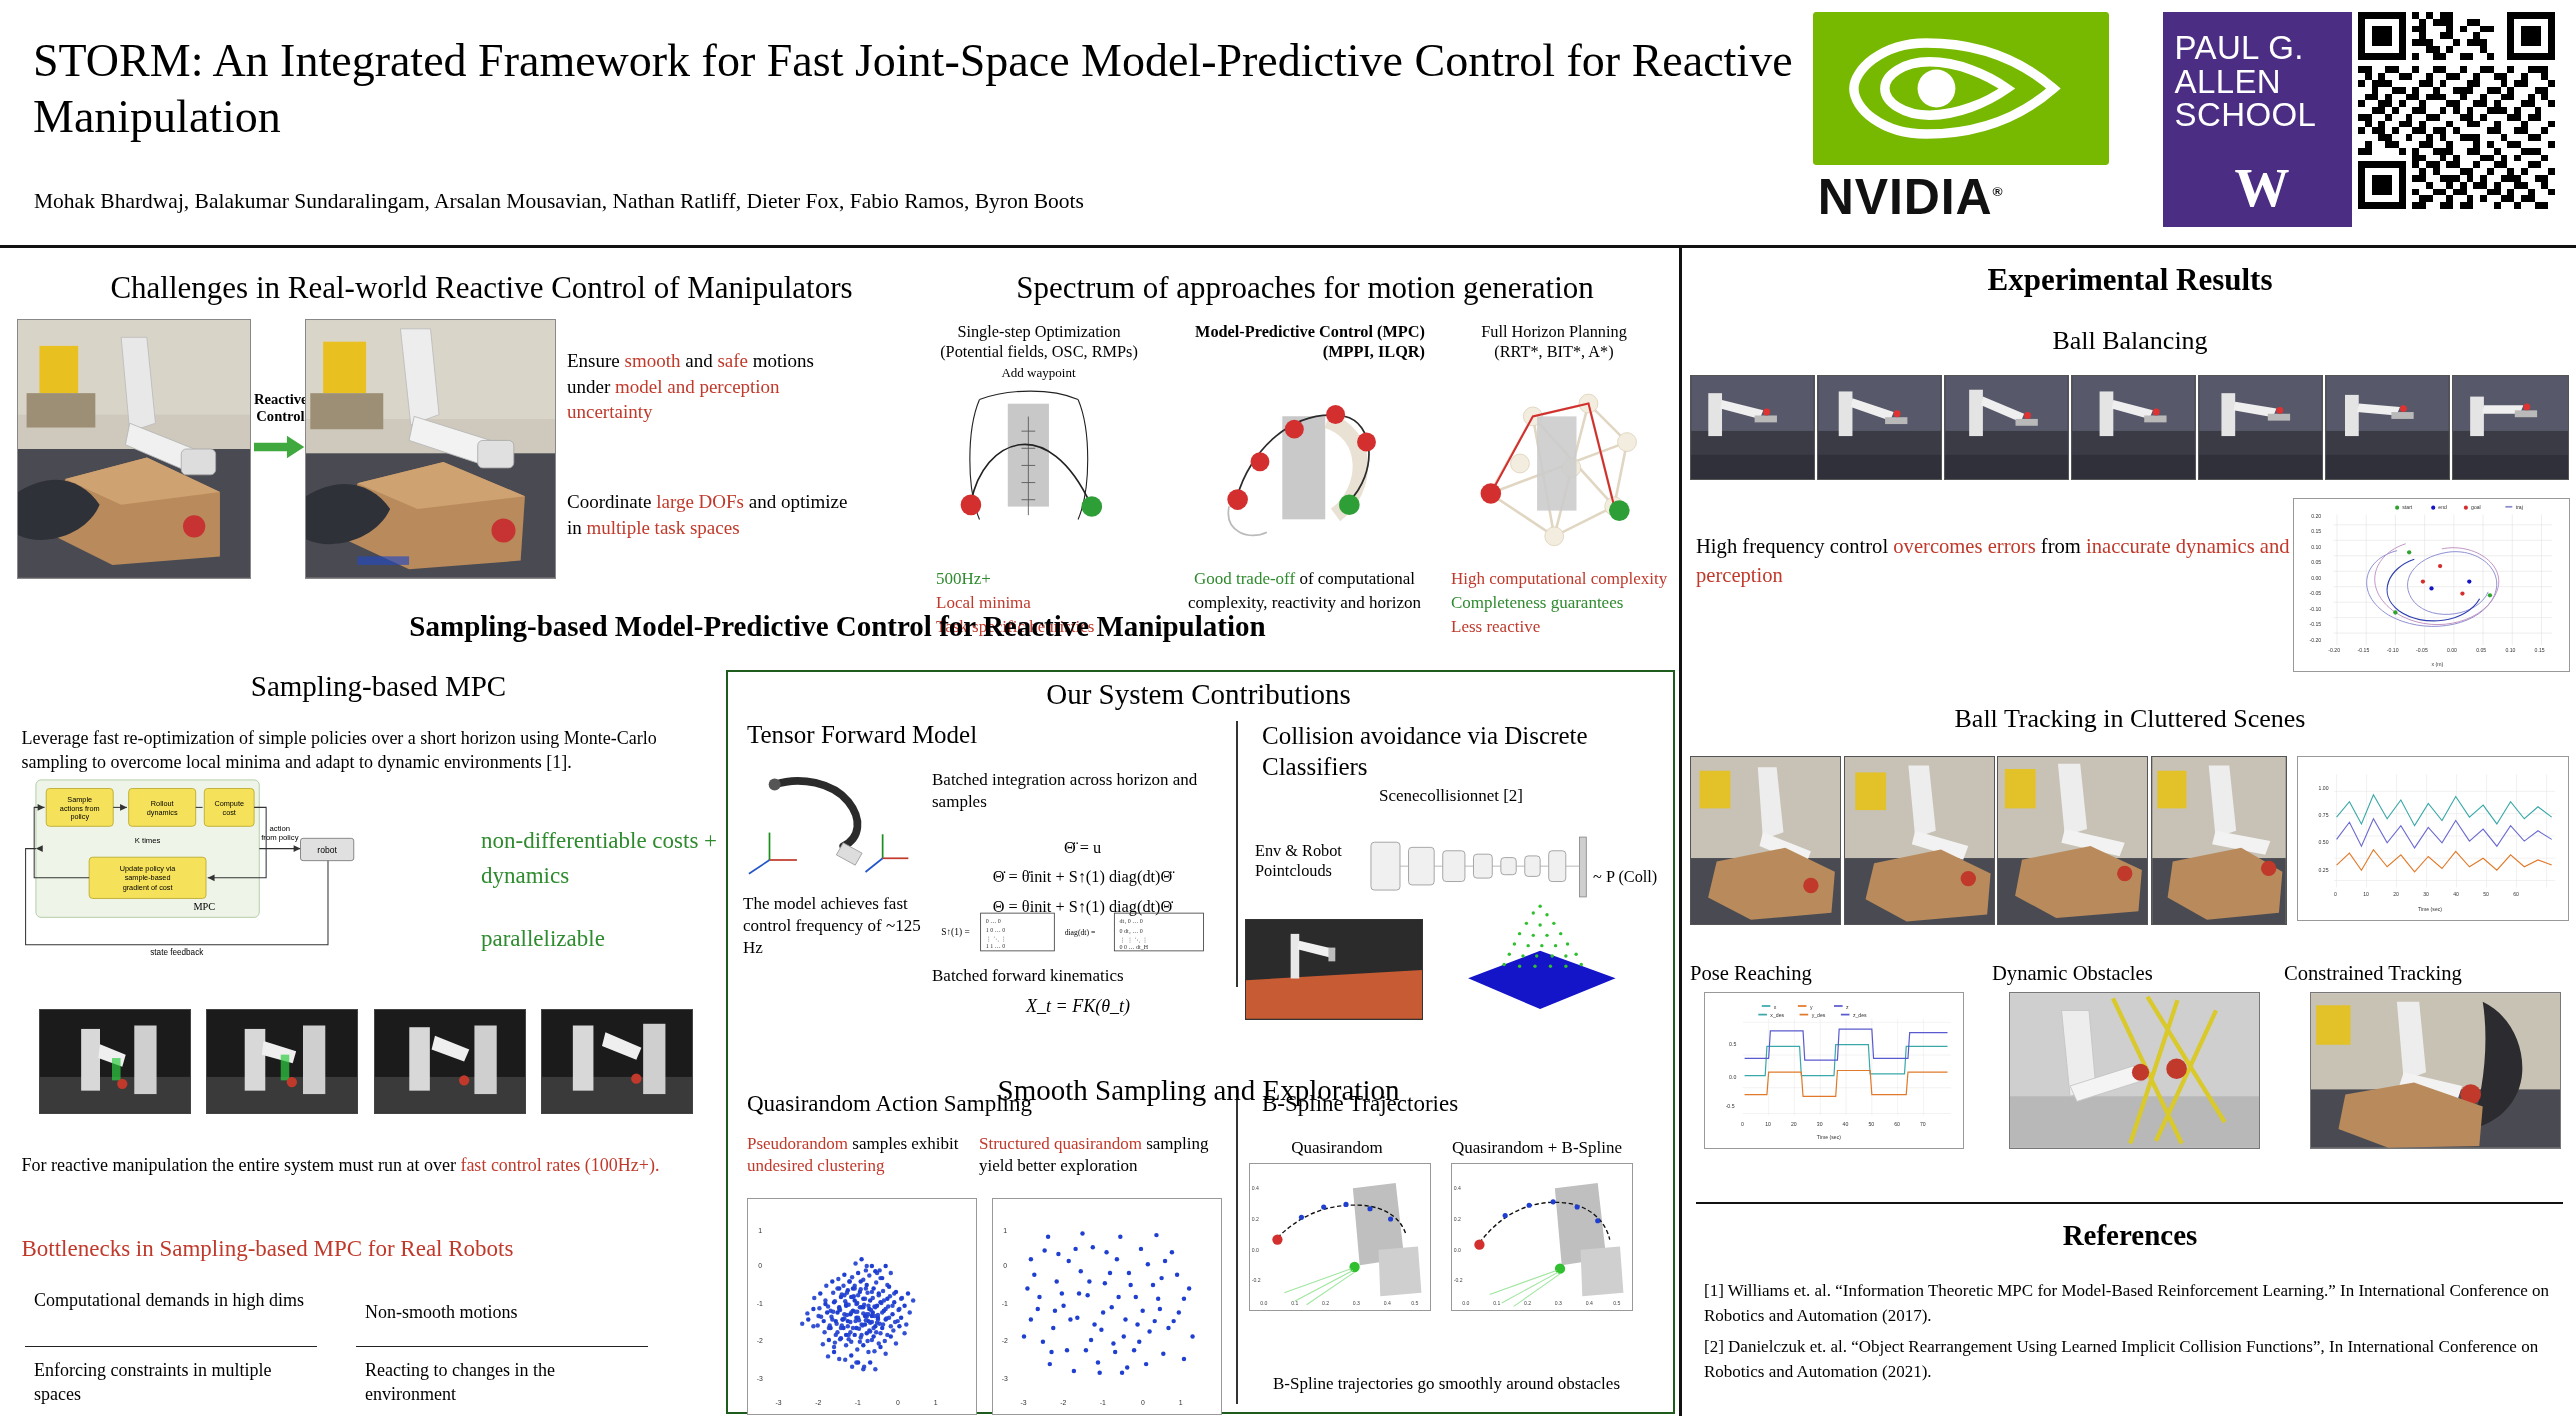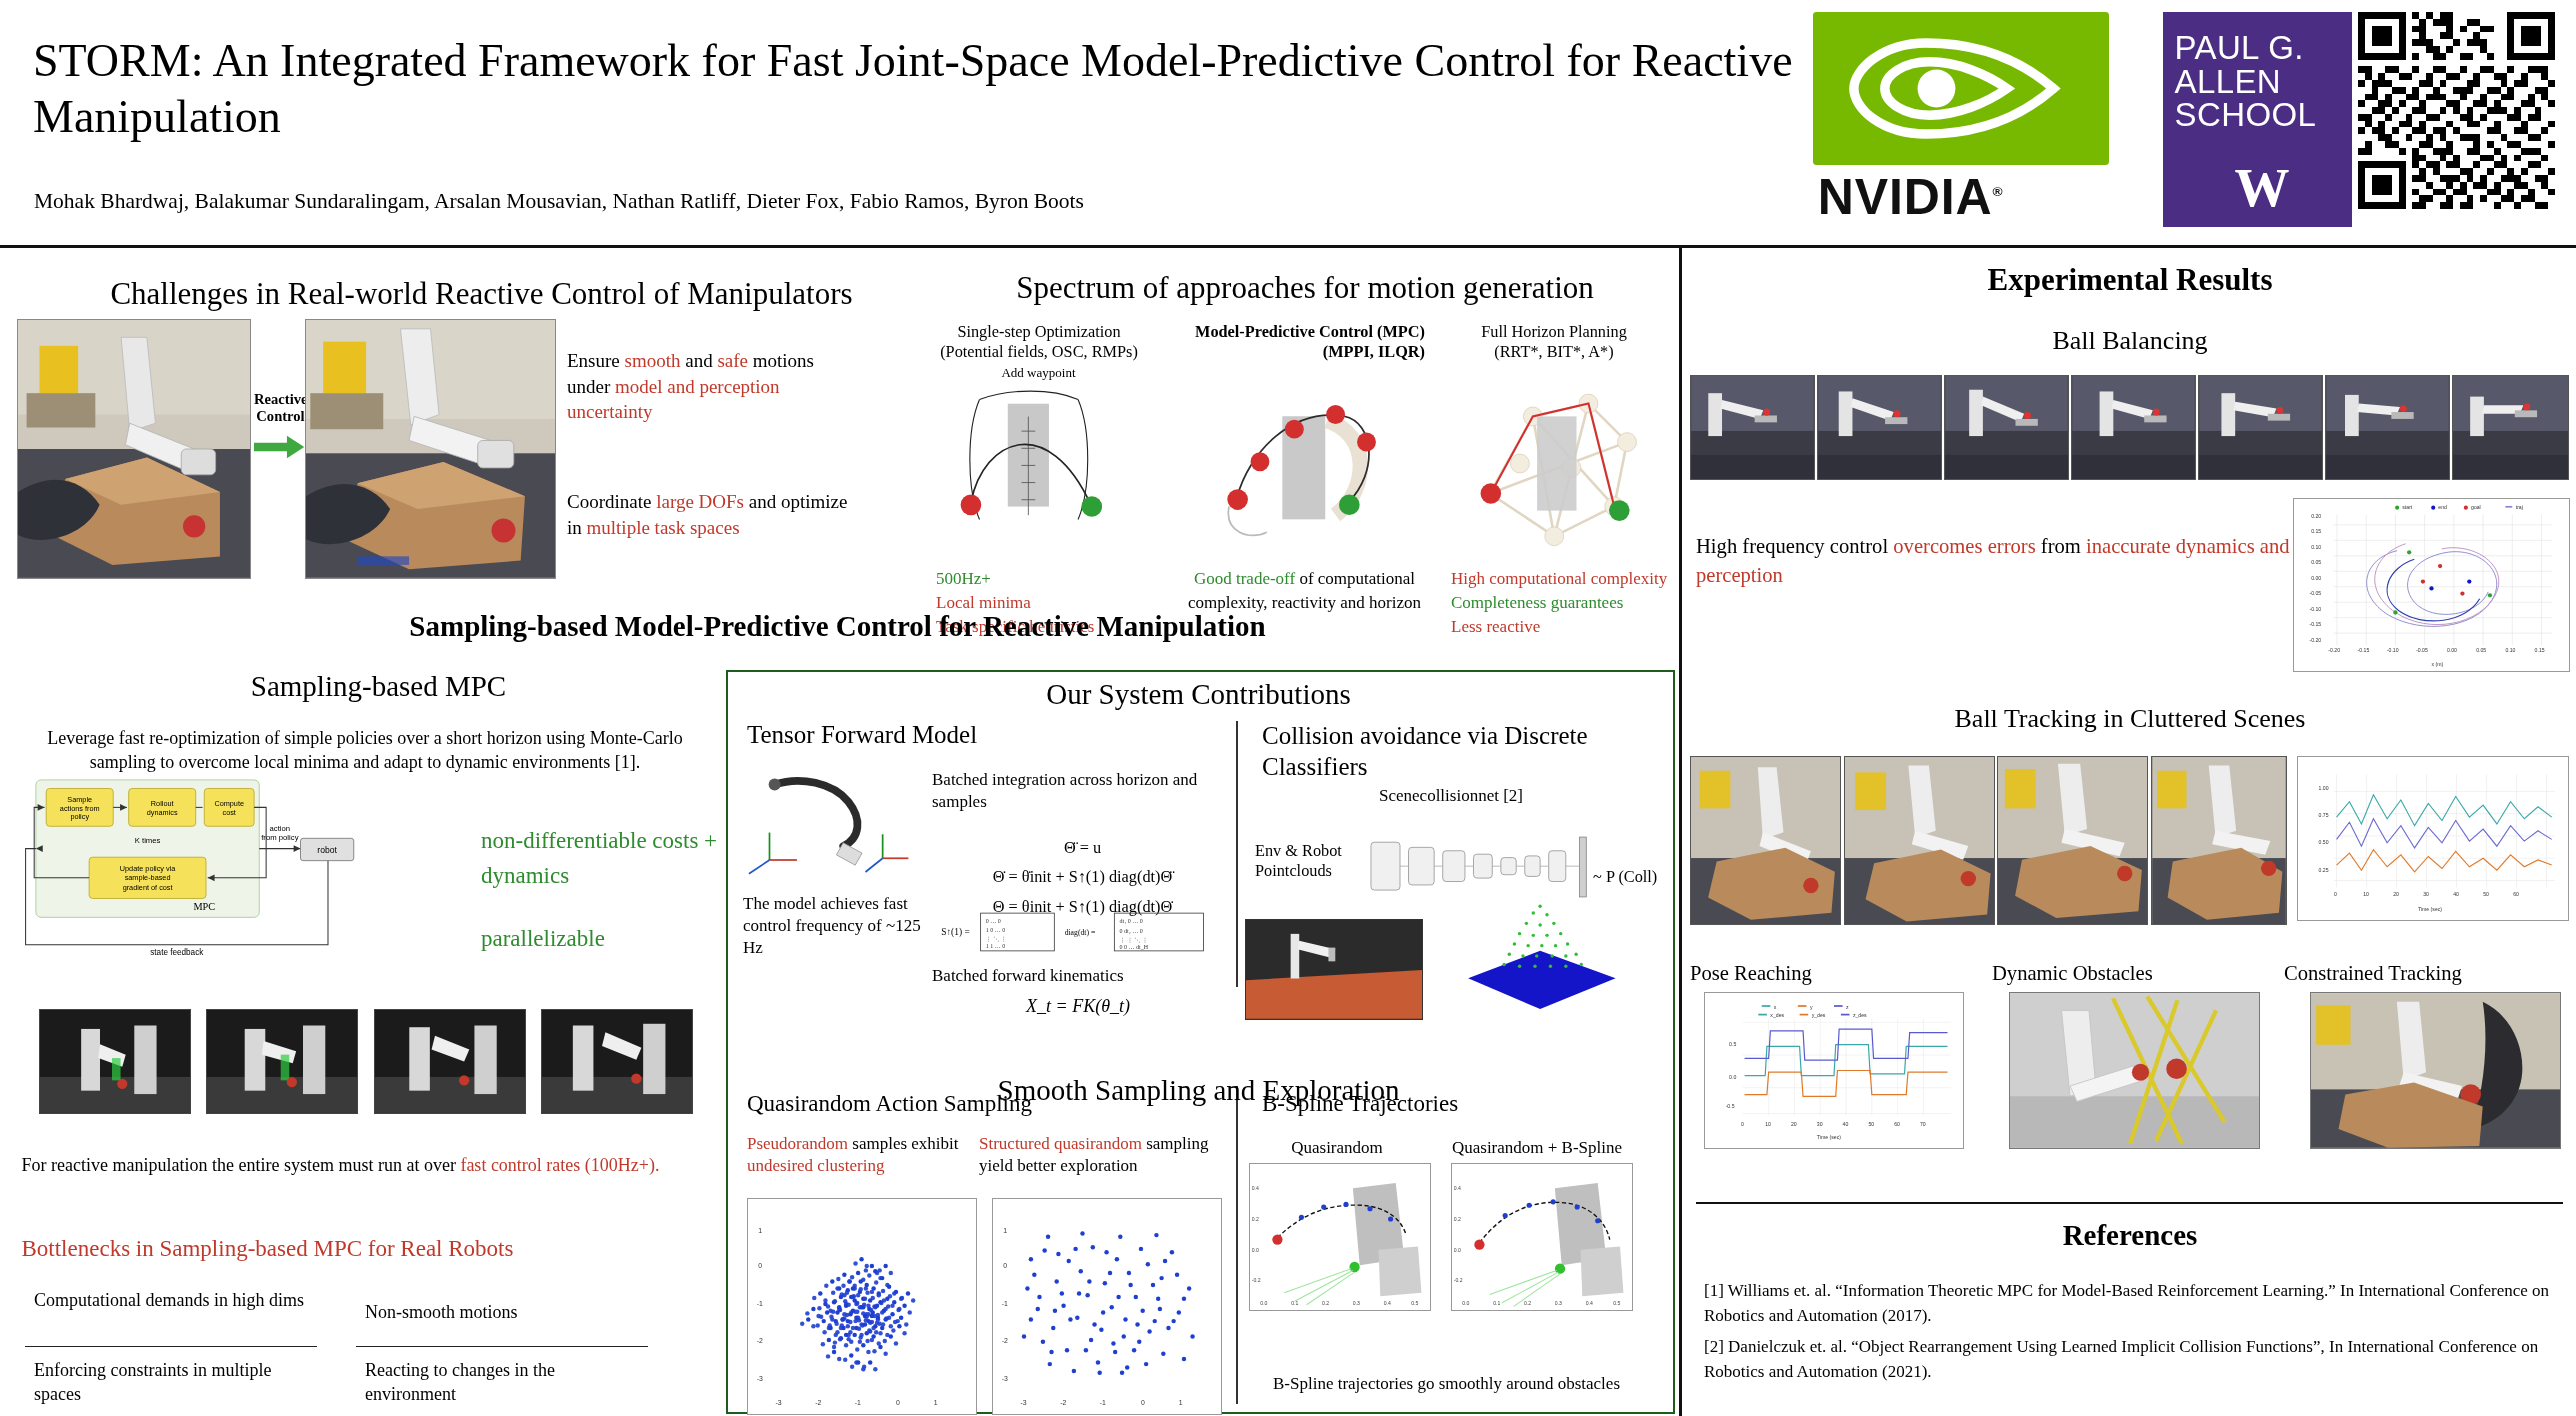--- a/index.html
+++ b/index.html
@@ -36,21 +36,21 @@
 
   .hr-top{position:absolute;left:0;top:245px;width:2576px;height:2.6px;background:#111;}
 
   
   .vdiv{position:absolute;left:1679px;top:247px;width:2.6px;height:1170px;background:#111;}
   .red{color:#c0392b;}
   .green{color:#2e8b2e;}
   .ctr{text-align:center;}
 
   
-  .challenges-title{position:absolute;left:52px;top:270px;width:859px;font-size:31px;text-align:center;margin-top:6px;}
+  .challenges-title{position:absolute;left:52px;top:270px;width:859px;font-size:31px;text-align:center;}
   .photoA{position:absolute;left:17px;top:319px;width:232px;height:258px;border:0.9px solid #888;overflow:hidden;}
   .photoB{position:absolute;left:305px;top:319px;width:249px;height:258px;border:0.9px solid #888;overflow:hidden;}
   .reactive-lbl{position:absolute;left:254px;top:391px;width:53px;text-align:center;font-size:14.6px;font-weight:700;line-height:1.15;}
   .arrow-green{position:absolute;left:254px;top:434px;width:52px;height:26px;}
   .bullet1{position:absolute;left:567px;top:348px;width:283px;font-size:19px;line-height:1.35;}
   .bullet2{position:absolute;left:567px;top:489px;width:283px;font-size:19px;line-height:1.35;}
 
   
   .spectrum-title{position:absolute;left:927px;top:270px;width:756px;font-size:31px;text-align:center;}
   .sp-col{position:absolute;top:322px;font-size:16.3px;text-align:center;line-height:1.25;}
@@ -62,21 +62,21 @@
   .sp-foot{position:absolute;font-size:17px;line-height:1.4;}
   .f1{left:936px;top:567px;width:215px;}
   .f2{left:1163px;top:567px;width:283px;text-align:center;}
   .f3{left:1451px;top:567px;width:232px;}
 
   
   .banner{position:absolute;left:86px;top:610px;width:1503px;text-align:center;font-size:29px;font-weight:700;}
 
   
   .smpc-title{position:absolute;left:52px;top:670px;width:653px;font-size:29px;text-align:center;}
-  .smpc-para{position:absolute;left:21.5px;top:726px;width:687px;font-size:18px;line-height:1.35;text-align:center;}
+  .smpc-para{position:absolute;left:21.5px;top:726px;width:687px;font-size:18px;line-height:1.35;}
   .mpc-diagram{position:absolute;left:17px;top:773px;width:378px;height:232px;}
   .mpc-right{position:absolute;left:481px;top:824px;width:292px;font-size:23px;line-height:1.5;}
   .film{position:absolute;top:1009px;height:103px;border:0.9px solid #444;background:#1c1c1c;overflow:hidden;}
   .caption1{position:absolute;left:21.5px;top:1155px;width:738px;font-size:18px;}
   .bottlenecks{position:absolute;left:21.5px;top:1236px;width:653px;font-size:23px;font-weight:400;}
   .bn-grid{position:absolute;left:34px;top:1279px;width:696px;font-size:18px;line-height:1.35;}
   .bn-cell{position:absolute;}
   .bn-line{position:absolute;background:#222;height:0.9px;}
 
   

